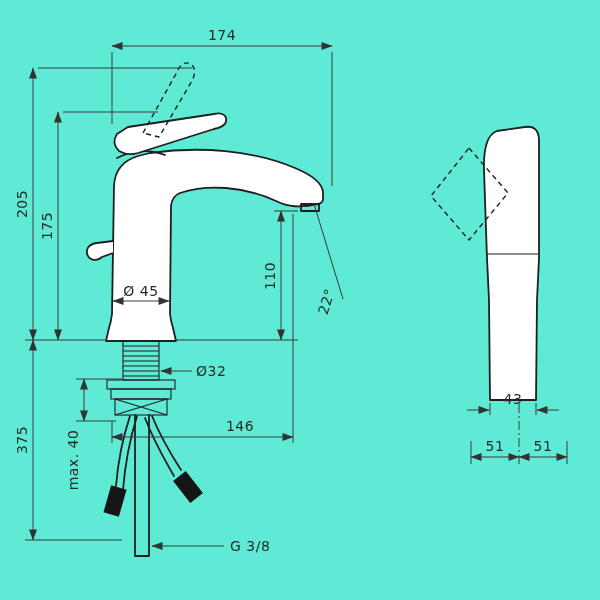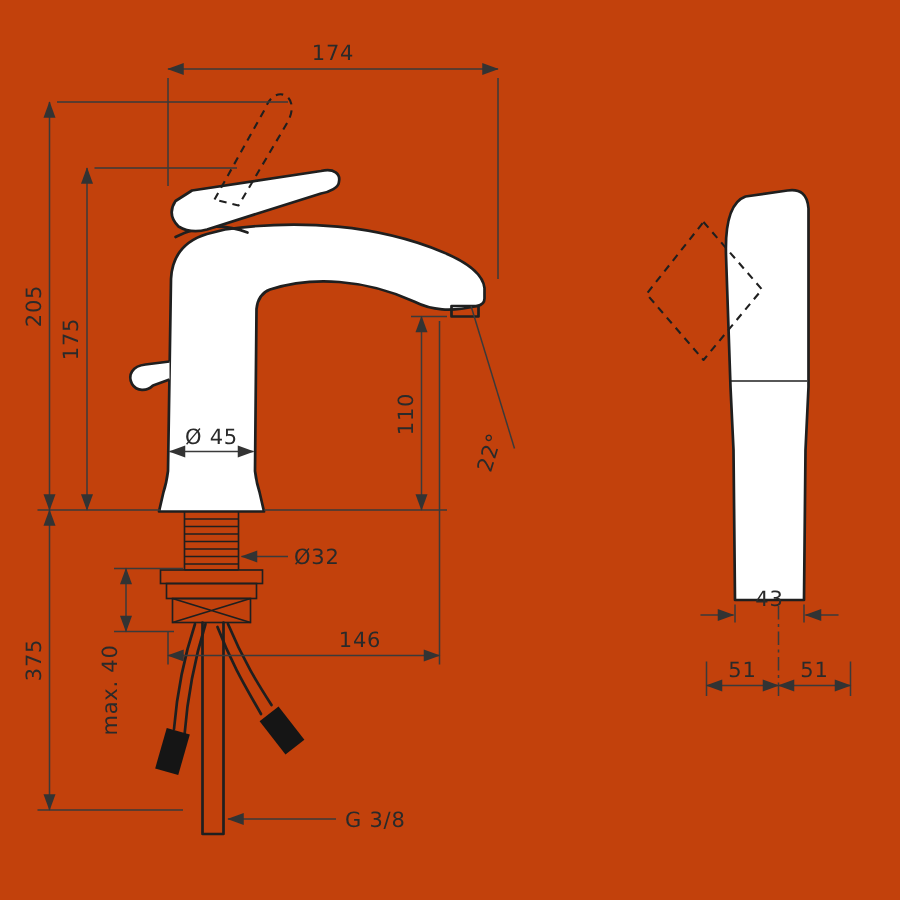--- a/index.html
+++ b/index.html
@@ -5,21 +5,21 @@
   html, body {
     margin: 0;
     padding: 0;
     background: #ffffff;
     font-family: "DejaVu Sans", "Liberation Sans", sans-serif;
   }
   .page {
     position: relative;
     width: 600px;
     height: 600px;
-    background: #c2410c;
+    background: #5eead4;
     overflow: hidden;
   }
   svg { display: block; }
   .obj  { stroke: #1f1f1f; stroke-width: 1.8; fill: none; stroke-linejoin: round; stroke-linecap: round; }
   .objf { stroke: #1f1f1f; stroke-width: 1.8; fill: #ffffff; stroke-linejoin: round; }
   .thin { stroke: #1f1f1f; stroke-width: 1.1; fill: none; }
   .dash { stroke: #1f1f1f; stroke-width: 1.4; fill: none; stroke-dasharray: 5 4; stroke-linejoin: round; }
   .dim  { stroke: #3a3a3a; stroke-width: 1; fill: none; }
   .ext  { stroke: #3a3a3a; stroke-width: 1; fill: none; }
   .cl   { stroke: #3a3a3a; stroke-width: 1; fill: none; stroke-dasharray: 9 3 2 3; }

